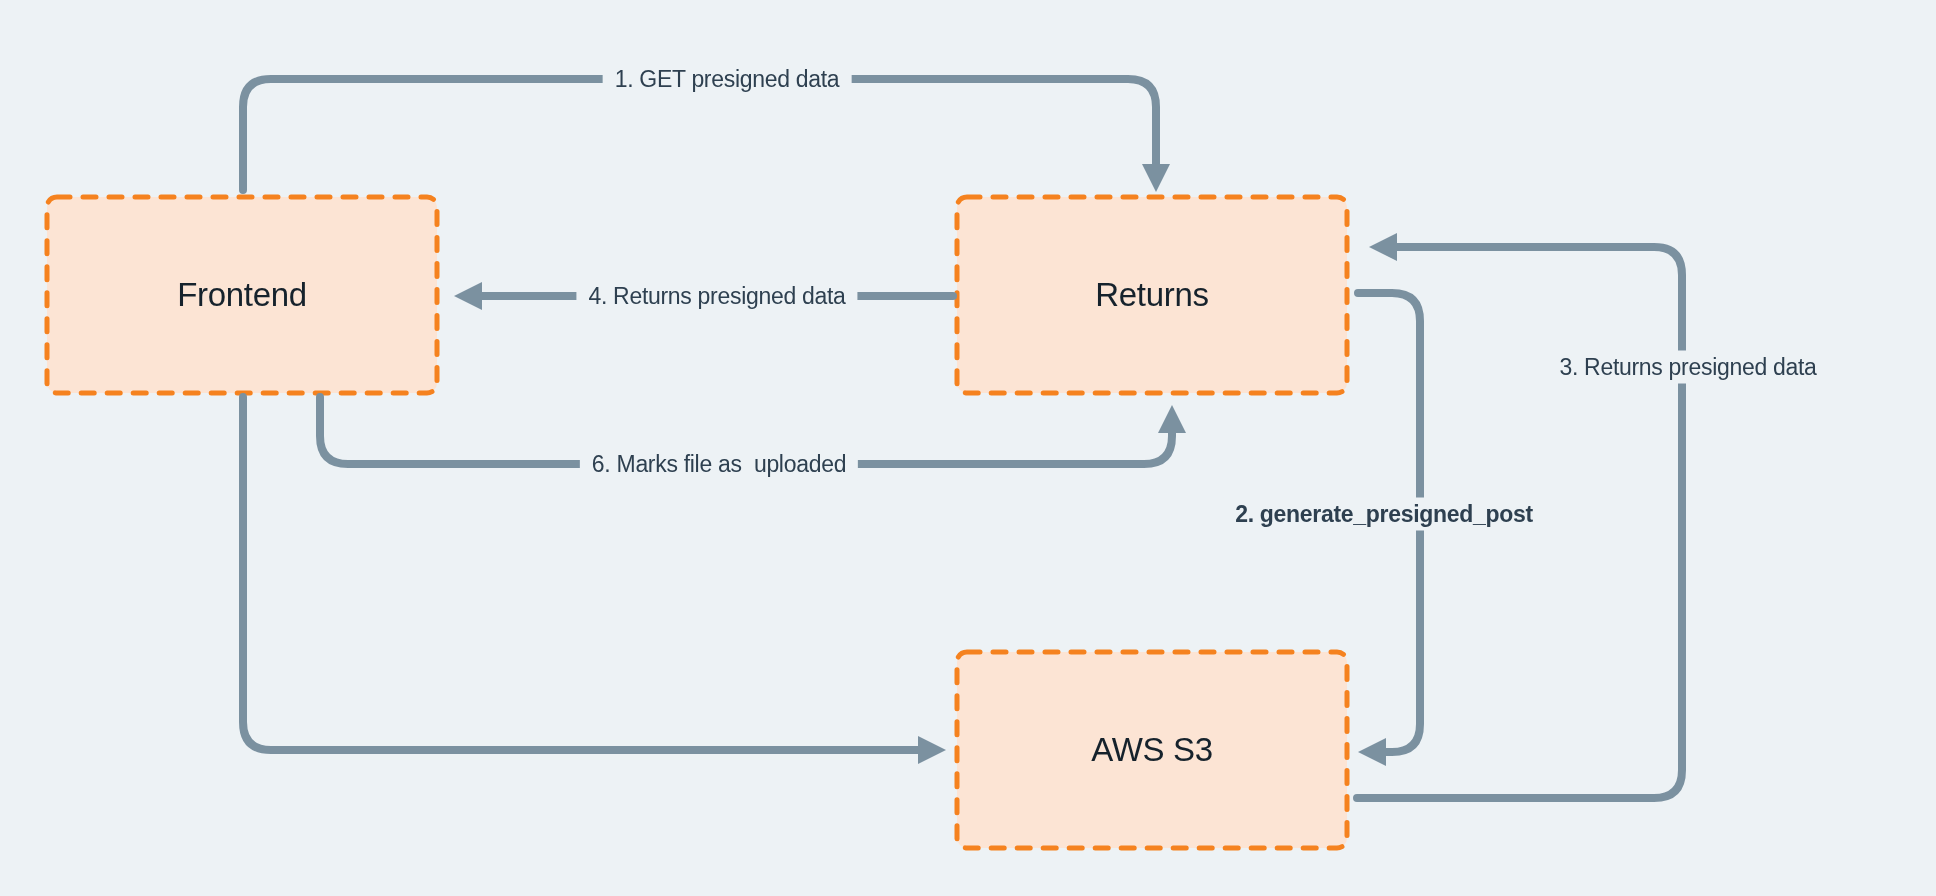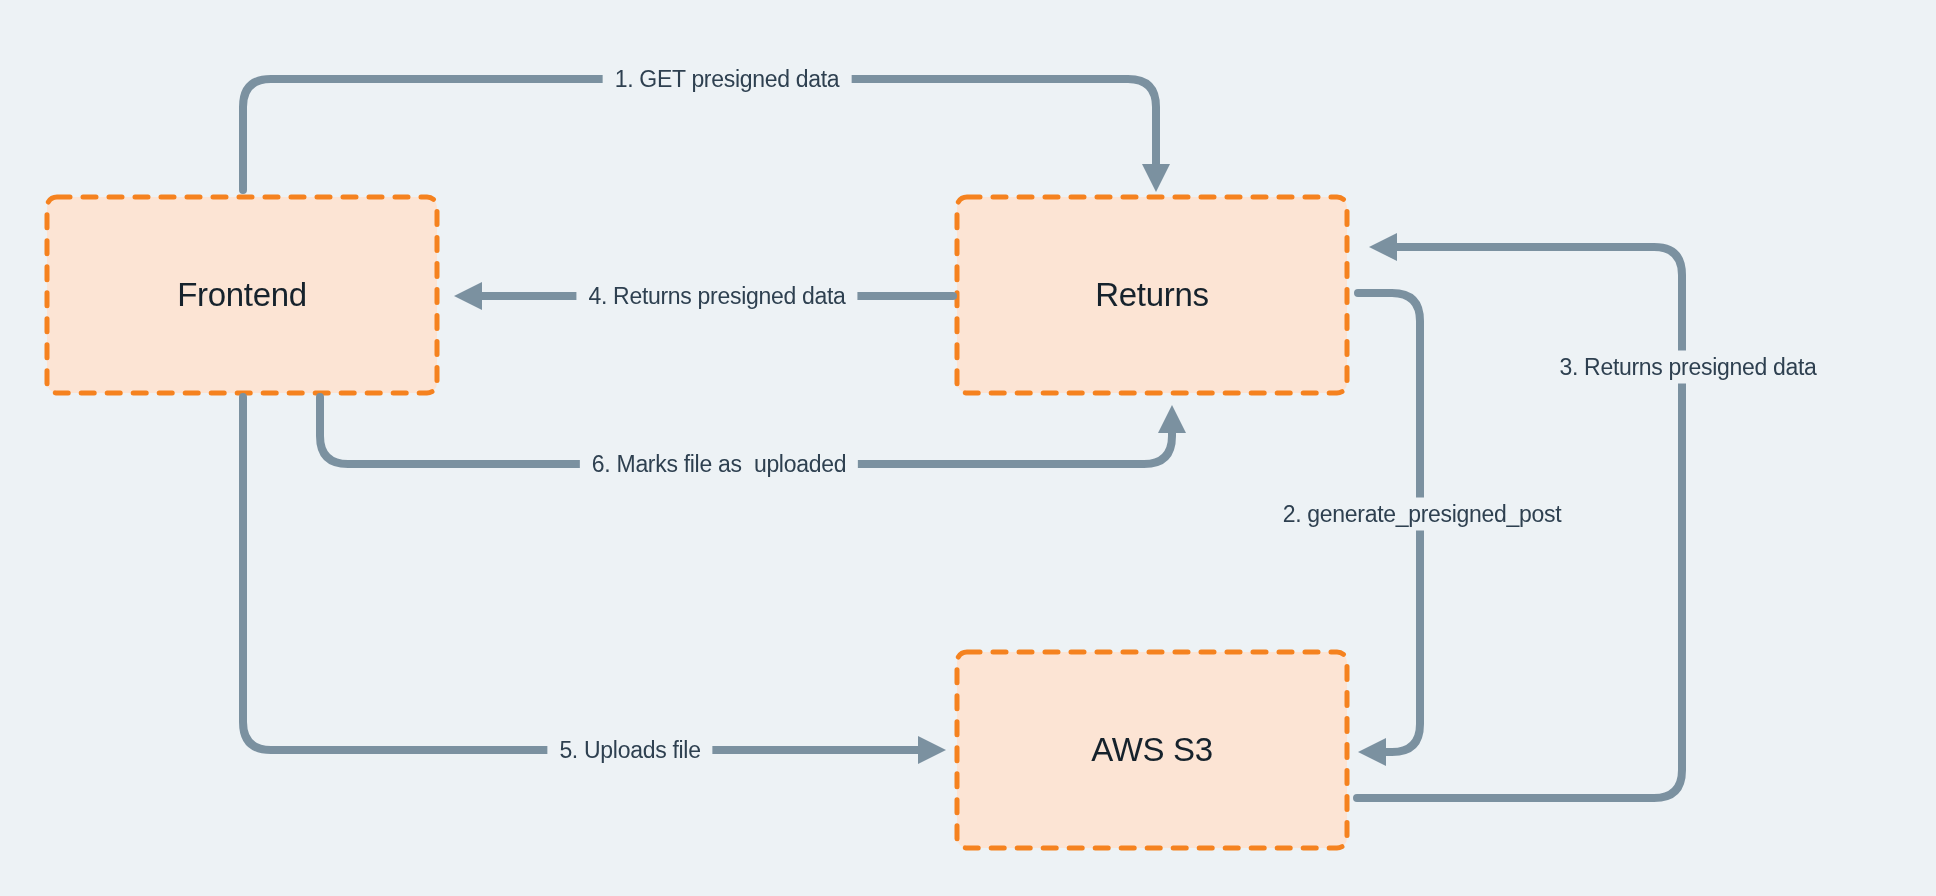--- a/index.html
+++ b/index.html
@@ -89,19 +89,18 @@
 
     <path class="edge-path" d="M 320 397 V 436 Q 320 464 348 464 H 1144 Q 1172 464 1172 436 V 433"></path>
     <polygon class="edge-head" points="1172,405 1158,433 1186,433"></polygon>
   </svg>
 
   <div class="node-label" style="left:242px; top:295px;text-align:center;">Frontend</div>
   <div class="node-label" style="left:1152px; top:295px;">Returns</div>
   <div class="node-label" style="left:1152px; top:750px;">AWS S3</div>
 
   <div class="edge-label" style="left:727px; top:79px;">1. GET presigned data</div>
-  <div class="edge-label" style="left:1422px; top:514px;">2. generate_presigned_post</div>
+  <div class="edge-label" style="left:1384px; top:514px;font-weight:bold;">2. generate_presigned_post</div>
   <div class="edge-label" style="left:1688px; top:347px;margin-top:20px;">3. Returns presigned data</div>
   <div class="edge-label" style="left:717px; top:296px;">4. Returns presigned data</div>
-  <div class="edge-label" style="left:630px; top:750px;">5. Uploads file</div>
   <div class="edge-label" style="left:719px; top:464px;">6. Marks file as  uploaded</div>
 
 </div>
 
 </body></html>

